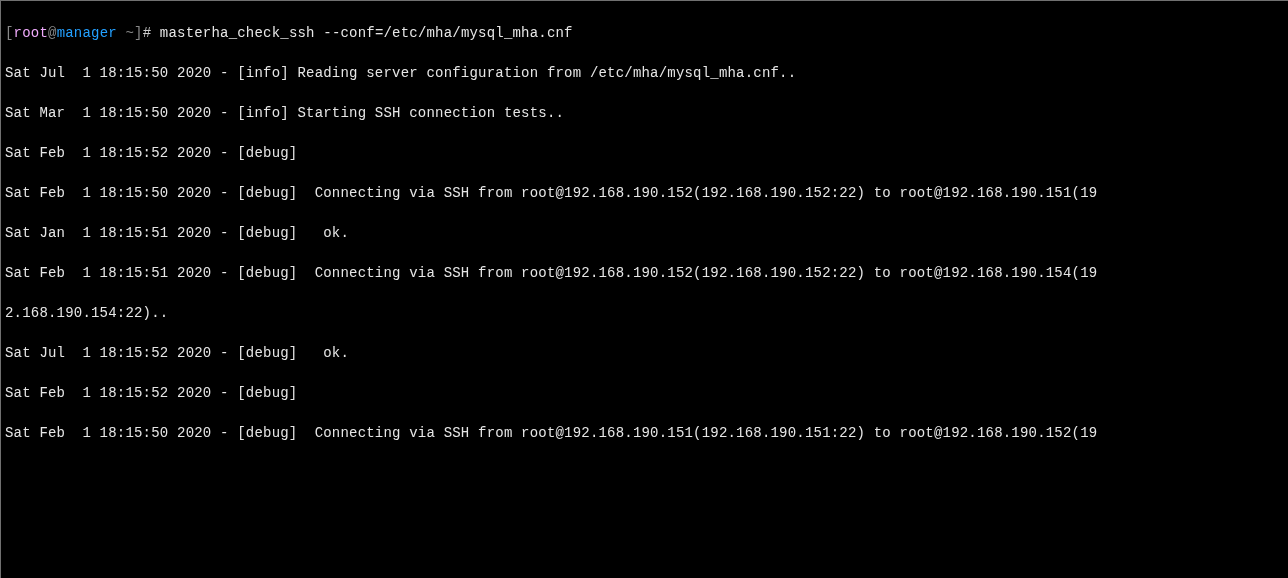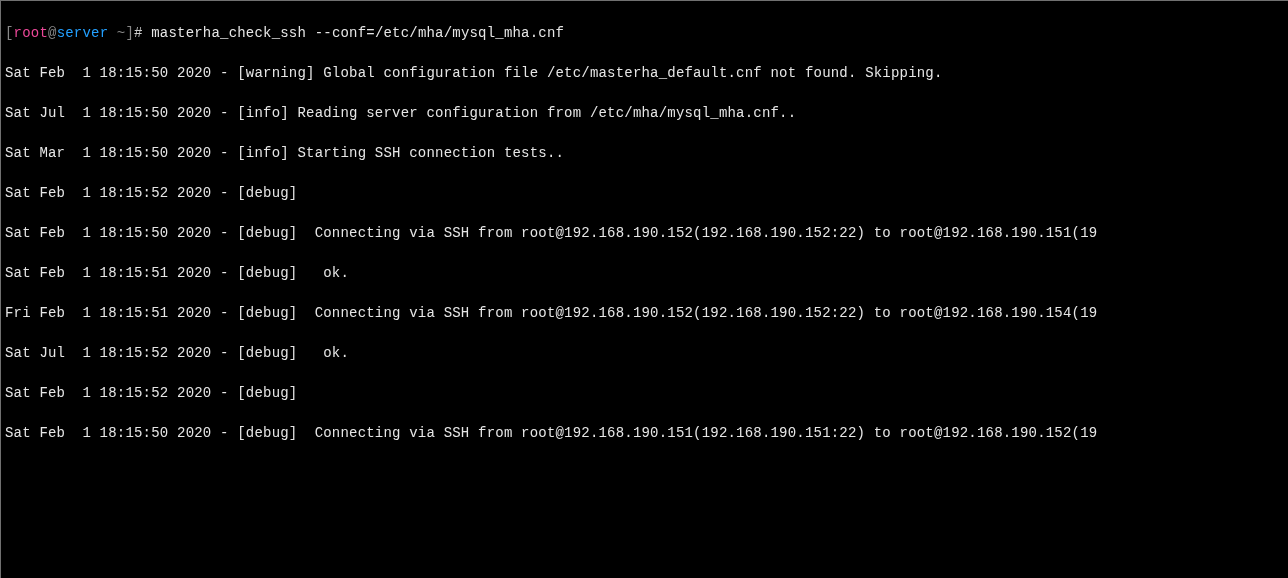--- a/index.html
+++ b/index.html
@@ -14,39 +14,39 @@
   .terminal {
     background: #000;
     color: #e6e6e6;
     padding: 2px 4px 2px 4px;
     border: 1px solid #707070;
     white-space: pre;
     letter-spacing: 0.2px;
     width: 1280px;
     box-sizing: content-box;
   }
-  .prompt-user { color: #ec4899; text-align: center; }
+  .prompt-user { color: #f0abfc; text-align: center; }
   .prompt-at   { color: #888; }
   .prompt-host { color: #23a0ff; }
   .prompt-path { color: #888; }
   .prompt-hash { color: #ccc; }
   .cmd { color: #e6e6e6; margin-top: 7px; }
 </style>
 </head>
 <body>
 
 <div class="terminal">
-<div><span class="prompt-path">[</span><span class="prompt-user">root</span><span class="prompt-at">@</span><span class="prompt-host">server</span><span class="prompt-path"> ~</span><span class="prompt-path">]</span><span class="prompt-hash"># </span><span class="cmd">masterha_check_ssh --conf=/etc/mha/mysql_mha.cnf</span></div>
-<div>Sat Feb  1 18:15:50 2020 - [warning] Global configuration file /etc/masterha_default.cnf not found. Skipping.</div>
+<div><span class="prompt-path">[</span><span class="prompt-user">root</span><span class="prompt-at">@</span><span class="prompt-host">manager</span><span class="prompt-path"> ~</span><span class="prompt-path">]</span><span class="prompt-hash"># </span><span class="cmd">masterha_check_ssh --conf=/etc/mha/mysql_mha.cnf</span></div>
 <div>Sat Jul  1 18:15:50 2020 - [info] Reading server configuration from /etc/mha/mysql_mha.cnf..</div>
 <div>Sat Mar  1 18:15:50 2020 - [info] Starting SSH connection tests..</div>
 <div>Sat Feb  1 18:15:52 2020 - [debug] </div>
 <div>Sat Feb  1 18:15:50 2020 - [debug]  Connecting via SSH from root@192.168.190.152(192.168.190.152:22) to root@192.168.190.151(19</div>
-<div>Sat Feb  1 18:15:51 2020 - [debug]   ok.</div>
-<div>Fri Feb  1 18:15:51 2020 - [debug]  Connecting via SSH from root@192.168.190.152(192.168.190.152:22) to root@192.168.190.154(19</div>
+<div>Sat Jan  1 18:15:51 2020 - [debug]   ok.</div>
+<div>Sat Feb  1 18:15:51 2020 - [debug]  Connecting via SSH from root@192.168.190.152(192.168.190.152:22) to root@192.168.190.154(19</div>
+<div>2.168.190.154:22)..</div>
 <div>Sat Jul  1 18:15:52 2020 - [debug]   ok.</div>
 <div>Sat Feb  1 18:15:52 2020 - [debug] </div>
 <div>Sat Feb  1 18:15:50 2020 - [debug]  Connecting via SSH from root@192.168.190.151(192.168.190.151:22) to root@192.168.190.152(19</div>
 
 
 
 
 
 
 

